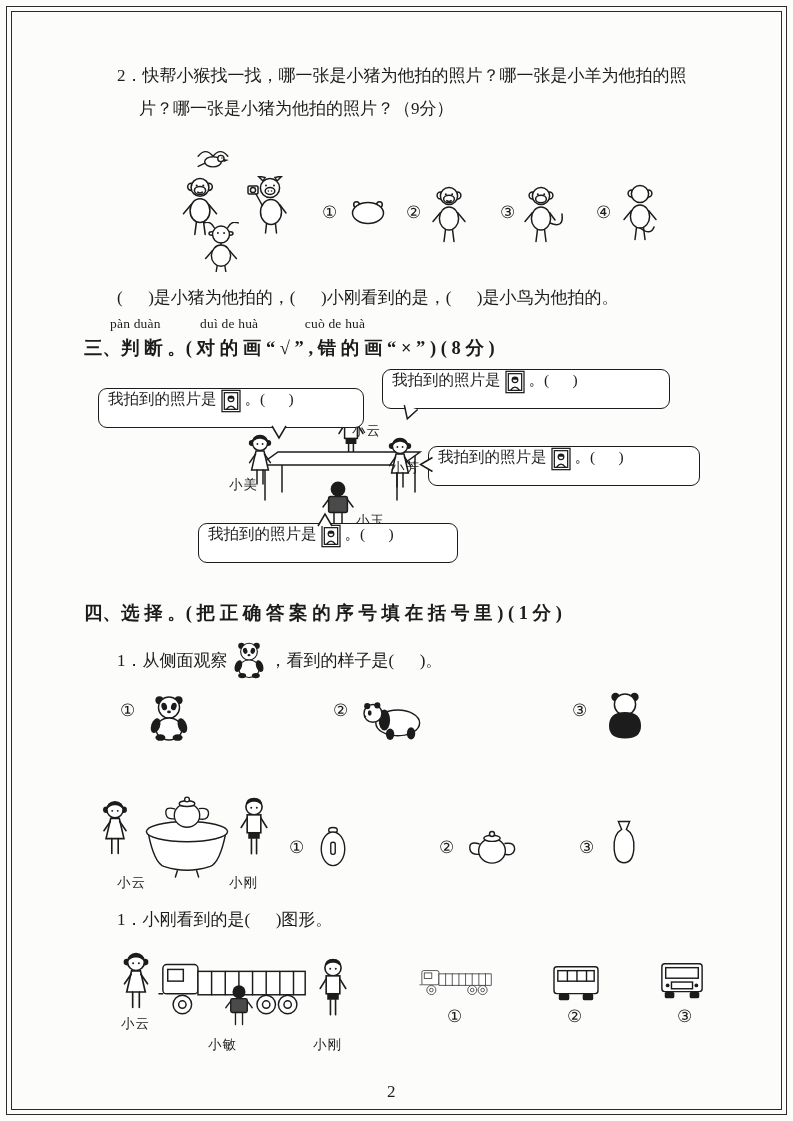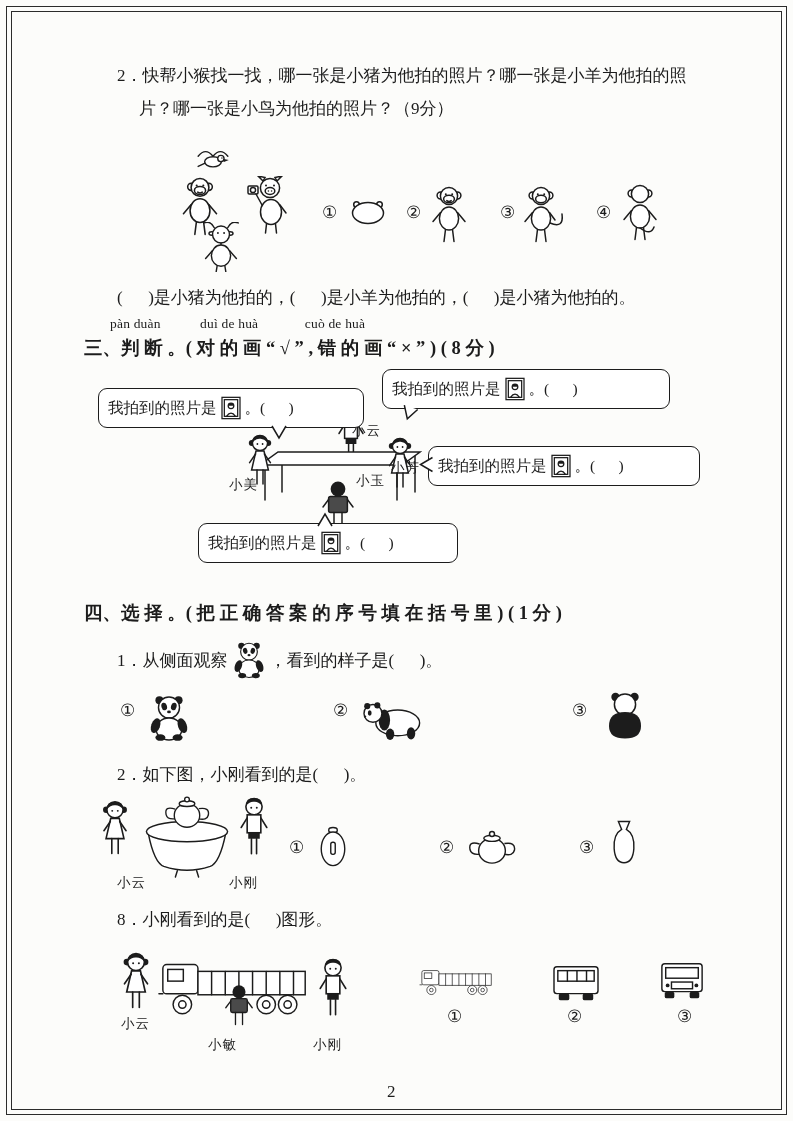--- a/index.html
+++ b/index.html
@@ -9,21 +9,21 @@
   .frame{position:absolute;border:1.4px solid #2b2b2b;pointer-events:none}
   .f-outer{left:6px;top:6px;width:779px;height:1107px}
   .f-inner{left:11px;top:11px;width:769px;height:1097px}
   .abs{position:absolute}
   .txt{position:absolute;font-size:17px;white-space:pre}
   .pinyin{position:absolute;font-size:13.5px;white-space:pre;letter-spacing:.2px}
   .sect{position:absolute;font-size:18.5px;font-weight:bold;white-space:pre}
   .olabel{position:absolute;font-size:17px}
   .name{position:absolute;font-size:13.5px;font-weight:normal;letter-spacing:1px}
   .bubble{position:absolute;height:38px;background:#fff;border:1.6px solid #1c1c1c;border-radius:9px;
-          display:flex;align-items:center;padding:0 9px;gap:4px;font-size:15.5px;white-space:pre}
+          display:flex;align-items:flex-start;padding:0 9px;gap:4px;font-size:15.5px;white-space:pre}
   .ph{width:20px;height:24px;flex:0 0 auto}
   .tail{position:absolute;width:16px;height:13px;overflow:visible}
   .row{position:absolute;display:flex;align-items:center;gap:3px;font-size:17px;white-space:pre}
   .pagenum{position:absolute;font-size:17px}
   svg .wh{fill:#fff;stroke:#1c1c1c;stroke-width:1.5}
   svg .ln{fill:none;stroke:#1c1c1c;stroke-width:1.5;stroke-linecap:round}
   svg .bk{fill:#1c1c1c;stroke:none}
   svg .gr{fill:#4a4a4a;stroke:#1c1c1c;stroke-width:1.5}
 </style>
 </head>
@@ -224,21 +224,21 @@
       <circle class="wh" cx="12" cy="11.4" r="3.4"></circle>
       <path class="bk" d="M8.6 11.4 a3.4 3.4 0 0 1 6.8 0 Z"></path>
       <path class="wh" d="M6.6 24 Q12 16.5 17.4 24 Z"></path>
     </symbol>
   </svg>
 
   <div class="frame f-outer"></div>
   <div class="frame f-inner"></div>
 
   <div class="txt" style="left:117px;top:64px">2．快帮小猴找一找，哪一张是小猪为他拍的照片？哪一张是小羊为他拍的照</div>
-  <div class="txt" style="left:139px;top:97px">片？哪一张是小鸟为他拍的照片？（9分）</div>
+  <div class="txt" style="left:139px;top:97px">片？哪一张是小猪为他拍的照片？（9分）</div>
 
   <svg class="abs" style="left:194px;top:146px;width:38px;height:26px">
       <use href="#s-bird"></use>
     </svg>
   <svg class="abs" style="left:178px;top:176px;width:44px;height:60px">
       <use href="#s-monkey"></use>
     </svg>
   <svg class="abs" style="left:246px;top:176px;width:50px;height:58px">
       <use href="#s-pig"></use>
     </svg>
@@ -256,21 +256,21 @@
     </svg>
   <div class="olabel" style="left:500px;top:202px">③</div>
   <svg class="abs" style="left:521px;top:185px;width:46px;height:58px">
       <use href="#s-monkey-tail"></use>
     </svg>
   <div class="olabel" style="left:596px;top:202px">④</div>
   <svg class="abs" style="left:619px;top:183px;width:42px;height:58px">
       <use href="#s-monkey-back"></use>
     </svg>
 
-  <div class="txt" style="left:117px;top:286px">(      )是小猪为他拍的，(      )是小羊为他拍的，(      )是小猪为他拍的。</div>
+  <div class="txt" style="left:117px;top:286px">(      )是小猪为他拍的，(      )小刚看到的是，(      )是小鸟为他拍的。</div>
 
   <div class="pinyin" style="left:110px;top:316px">pàn duàn           duì de huà             cuò de huà</div>
   <div class="sect" style="left:84px;top:335px">三、判 断 。( 对 的 画 “ √ ” , 错 的 画 “ × ” ) ( 8 分 )</div>
 
   <svg class="abs" style="left:336px;top:404px;width:30px;height:58px">
       <use href="#s-boy"></use>
     </svg>
   <svg class="abs" style="left:258px;top:450px;width:164px;height:56px">
       <use href="#s-table"></use>
     </svg>
@@ -279,21 +279,21 @@
     </svg>
   <svg class="abs" style="left:385px;top:436px;width:30px;height:56px">
       <use href="#s-girl"></use>
     </svg>
   <svg class="abs" style="left:321px;top:480px;width:34px;height:50px">
       <use href="#s-kid-back"></use>
     </svg>
   <div class="name" style="left:229px;top:476px">小美</div>
   <div class="name" style="left:352px;top:422px">小云</div>
   <div class="name" style="left:391px;top:459px">小芳</div>
-  <div class="name" style="left:356px;top:472px">小玉</div>
+  <div class="name" style="left:356px;top:512px">小玉</div>
 
   <div class="bubble" style="left:98px;top:388px;width:246px">
     <span>我拍到的照片是</span>
     <svg class="ph">
         <use href="#s-photo"></use>
       </svg>
     <span>。(      )</span>
     <svg class="tail" style="left:172px;bottom:-11.5px" viewBox="0 0 16 13">
         <path d="M1 0 L8 12 L15 0" fill="#fff" stroke="#1c1c1c" stroke-width="1.5"></path>
       </svg>
@@ -344,21 +344,20 @@
     </svg>
   <div class="olabel" style="left:333px;top:700px">②</div>
   <svg class="abs" style="left:361px;top:701px;width:62px;height:40px">
       <use href="#s-panda-side"></use>
     </svg>
   <div class="olabel" style="left:572px;top:700px">③</div>
   <svg class="abs" style="left:601px;top:691px;width:48px;height:50px">
       <use href="#s-panda-back"></use>
     </svg>
 
-  <div class="txt" style="left:117px;top:763px">2．如下图，小刚看到的是(      )。</div>
   <svg class="abs" style="left:99px;top:799px;width:32px;height:60px">
       <use href="#s-girl"></use>
     </svg>
   <svg class="abs" style="left:141px;top:820px;width:92px;height:58px">
       <use href="#s-round-table"></use>
     </svg>
   <svg class="abs" style="left:163px;top:790px;width:48px;height:40px">
       <use href="#s-teapot"></use>
     </svg>
   <svg class="abs" style="left:238px;top:796px;width:32px;height:62px">
@@ -373,21 +372,21 @@
     </svg>
   <div class="olabel" style="left:439px;top:837px">②</div>
   <svg class="abs" style="left:467px;top:824px;width:50px;height:42px">
       <use href="#s-teapot"></use>
     </svg>
   <div class="olabel" style="left:579px;top:837px">③</div>
   <svg class="abs" style="left:609px;top:819px;width:30px;height:48px">
       <use href="#s-pot-front"></use>
     </svg>
 
-  <div class="txt" style="left:117px;top:908px">8．小刚看到的是(      )图形。</div>
+  <div class="txt" style="left:117px;top:908px">1．小刚看到的是(      )图形。</div>
   <svg class="abs" style="left:119px;top:951px;width:34px;height:62px">
       <use href="#s-girl"></use>
     </svg>
   <svg class="abs" style="left:157px;top:947px;width:156px;height:78px">
       <use href="#s-truck-side"></use>
     </svg>
   <svg class="abs" style="left:224px;top:980px;width:30px;height:52px">
       <use href="#s-kid-back"></use>
     </svg>
   <svg class="abs" style="left:317px;top:956px;width:32px;height:64px">

